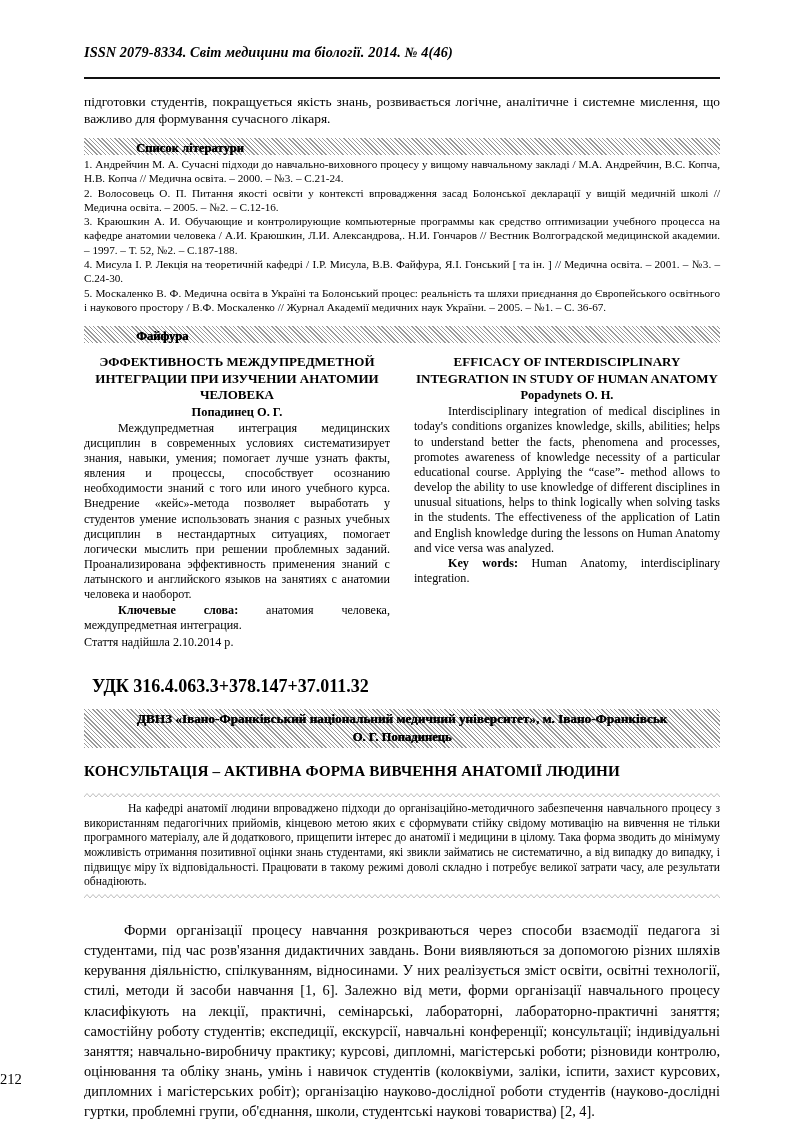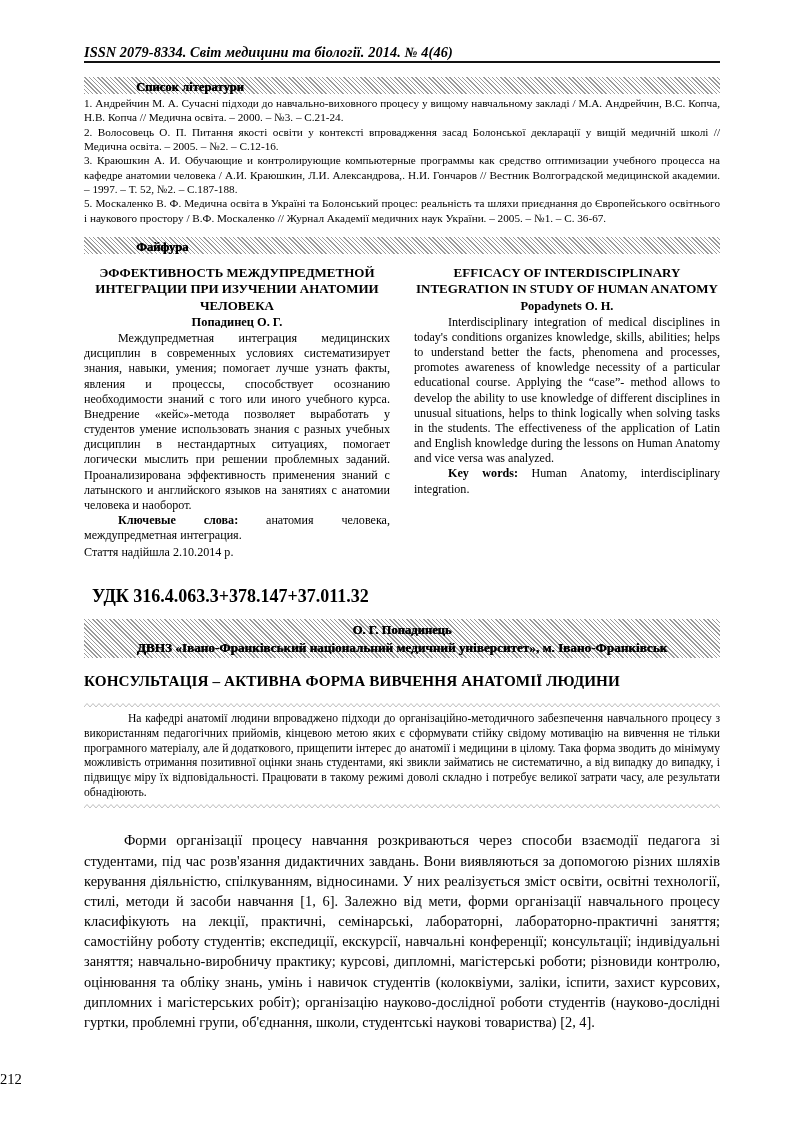--- a/index.html
+++ b/index.html
@@ -21,21 +21,21 @@
     overflow: hidden;
   }
 
   
   .runhead {
     font-style: italic;
     font-weight: bold;
     font-size: 14.3px;
     letter-spacing: 0.1px;
     white-space: nowrap;
-    padding-bottom: 0;
+    padding-bottom: 16px;
   }
   .runhead-rule {
     border-bottom: 2.2px solid #111;
     margin: 0 0 14px 0;
   }
 
   
   .para {
     text-align: justify;
     font-size: 13.4px;
@@ -189,29 +189,31 @@
   }
 </style>
 </head>
 <body>
 
 <div id="page">
 
   <div class="runhead">ISSN 2079-8334. Світ медицини та біології. 2014. № 4(46)</div>
   <div class="runhead-rule"></div>
 
+  <p class="para lead">підготовки студентів, покращується якість знань, розвивається логічне, аналітичне і системне мислення, що важливо для формування сучасного лікаря.</p>
 
   <div class="bar" style="margin-top:10px;">
     <span class="bar-title">Список літератури</span>
   </div>
 
   <div class="refs" style="margin-top:2px;">
     <p>1. Андрейчин М. А. Сучасні підходи до навчально-виховного процесу у вищому навчальному закладі / М.А. Андрейчин, В.С. Копча, Н.В. Копча // Медична освіта. – 2000. – №3. – С.21-24.</p>
     <p>2. Волосовець О. П. Питання якості освіти у контексті впровадження засад Болонської декларації у вищій медичній школі // Медична освіта. – 2005. – №2. – С.12-16.</p>
     <p>3. Краюшкин А. И. Обучающие и контролирующие компьютерные программы как средство оптимизации учебного процесса на кафедре анатомии человека / А.И. Краюшкин, Л.И. Александрова,. Н.И. Гончаров // Вестник Волгоградской медицинской академии. – 1997. – Т. 52, №2. – С.187-188.</p>
+    <p>4. Мисула І. Р. Лекція на теоретичній кафедрі / І.Р. Мисула, В.В. Файфура, Я.І. Гонський [ та ін. ] // Медична освіта. – 2001. – №3. – С.24-30.</p>
     <p>5. Москаленко В. Ф. Медична освіта в Україні та Болонський процес: реальність та шляхи приєднання до Європейського освітнього і наукового простору / В.Ф. Москаленко // Журнал Академії медичних наук України. – 2005. – №1. – С. 36-67.</p>
   </div>
 
   <div class="bar" style="margin-top:12px;">
     <span class="bar-title">Файфура</span>
   </div>
 
   <div class="abs-wrap">
     <div class="abs-col">
       <div class="abs-title">ЭФФЕКТИВНОСТЬ МЕЖДУПРЕДМЕТНОЙ ИНТЕГРАЦИИ ПРИ ИЗУЧЕНИИ АНАТОМИИ ЧЕЛОВЕКА</div>
@@ -224,22 +226,22 @@
       <div class="abs-title">EFFICACY OF INTERDISCIPLINARY INTEGRATION IN STUDY OF HUMAN ANATOMY</div>
       <div class="abs-author">Popadynets O. H.</div>
       <p class="abs-body">Interdisciplinary integration of medical disciplines in today's conditions organizes knowledge, skills, abilities; helps to understand better the facts, phenomena and processes, promotes awareness of knowledge necessity of a particular educational course. Applying the “case”- method allows to develop the ability to use knowledge of different disciplines in unusual situations, helps to think logically when solving tasks in the students. The effectiveness of the application of Latin and English knowledge during the lessons on Human Anatomy and vice versa was analyzed.</p>
       <p class="abs-kw"><b>Key words:</b> <span>Human Anatomy, interdisciplinary integration.</span></p>
     </div>
   </div>
 
   <div class="udc">УДК 316.4.063.3+378.147+37.011.32</div>
 
   <div class="bar tall">
+    <span class="line b">ДВНЗ «Івано-Франківський національний медичний університет», м. Івано-Франківськ</span>
     <span class="line a">О. Г. Попадинець</span>
-    <span class="line b">ДВНЗ «Івано-Франківський національний медичний університет», м. Івано-Франківськ</span>
   </div>
 
   <div class="art-title">КОНСУЛЬТАЦІЯ – АКТИВНА ФОРМА ВИВЧЕННЯ АНАТОМІЇ ЛЮДИНИ</div>
 
   <div class="wavy">
     <svg width="636" height="7" viewBox="0 0 636 7" preserveAspectRatio="none">
       <path d="M0 5 L3 1.5 L6 5 L9 1.5 L12 5 L15 1.5 L18 5 L21 1.5 L24 5 L27 1.5 L30 5 L33 1.5 L36 5 L39 1.5 L42 5 L45 1.5 L48 5 L51 1.5 L54 5 L57 1.5 L60 5 L63 1.5 L66 5 L69 1.5 L72 5 L75 1.5 L78 5 L81 1.5 L84 5 L87 1.5 L90 5 L93 1.5 L96 5 L99 1.5 L102 5 L105 1.5 L108 5 L111 1.5 L114 5 L117 1.5 L120 5 L123 1.5 L126 5 L129 1.5 L132 5 L135 1.5 L138 5 L141 1.5 L144 5 L147 1.5 L150 5 L153 1.5 L156 5 L159 1.5 L162 5 L165 1.5 L168 5 L171 1.5 L174 5 L177 1.5 L180 5 L183 1.5 L186 5 L189 1.5 L192 5 L195 1.5 L198 5 L201 1.5 L204 5 L207 1.5 L210 5 L213 1.5 L216 5 L219 1.5 L222 5 L225 1.5 L228 5 L231 1.5 L234 5 L237 1.5 L240 5 L243 1.5 L246 5 L249 1.5 L252 5 L255 1.5 L258 5 L261 1.5 L264 5 L267 1.5 L270 5 L273 1.5 L276 5 L279 1.5 L282 5 L285 1.5 L288 5 L291 1.5 L294 5 L297 1.5 L300 5 L303 1.5 L306 5 L309 1.5 L312 5 L315 1.5 L318 5 L321 1.5 L324 5 L327 1.5 L330 5 L333 1.5 L336 5 L339 1.5 L342 5 L345 1.5 L348 5 L351 1.5 L354 5 L357 1.5 L360 5 L363 1.5 L366 5 L369 1.5 L372 5 L375 1.5 L378 5 L381 1.5 L384 5 L387 1.5 L390 5 L393 1.5 L396 5 L399 1.5 L402 5 L405 1.5 L408 5 L411 1.5 L414 5 L417 1.5 L420 5 L423 1.5 L426 5 L429 1.5 L432 5 L435 1.5 L438 5 L441 1.5 L444 5 L447 1.5 L450 5 L453 1.5 L456 5 L459 1.5 L462 5 L465 1.5 L468 5 L471 1.5 L474 5 L477 1.5 L480 5 L483 1.5 L486 5 L489 1.5 L492 5 L495 1.5 L498 5 L501 1.5 L504 5 L507 1.5 L510 5 L513 1.5 L516 5 L519 1.5 L522 5 L525 1.5 L528 5 L531 1.5 L534 5 L537 1.5 L540 5 L543 1.5 L546 5 L549 1.5 L552 5 L555 1.5 L558 5 L561 1.5 L564 5 L567 1.5 L570 5 L573 1.5 L576 5 L579 1.5 L582 5 L585 1.5 L588 5 L591 1.5 L594 5 L597 1.5 L600 5 L603 1.5 L606 5 L609 1.5 L612 5 L615 1.5 L618 5 L621 1.5 L624 5 L627 1.5 L630 5 L633 1.5 L636 5" fill="none" stroke="#b8b8b8" stroke-width="0.9"></path>
     </svg>
   </div>
 

